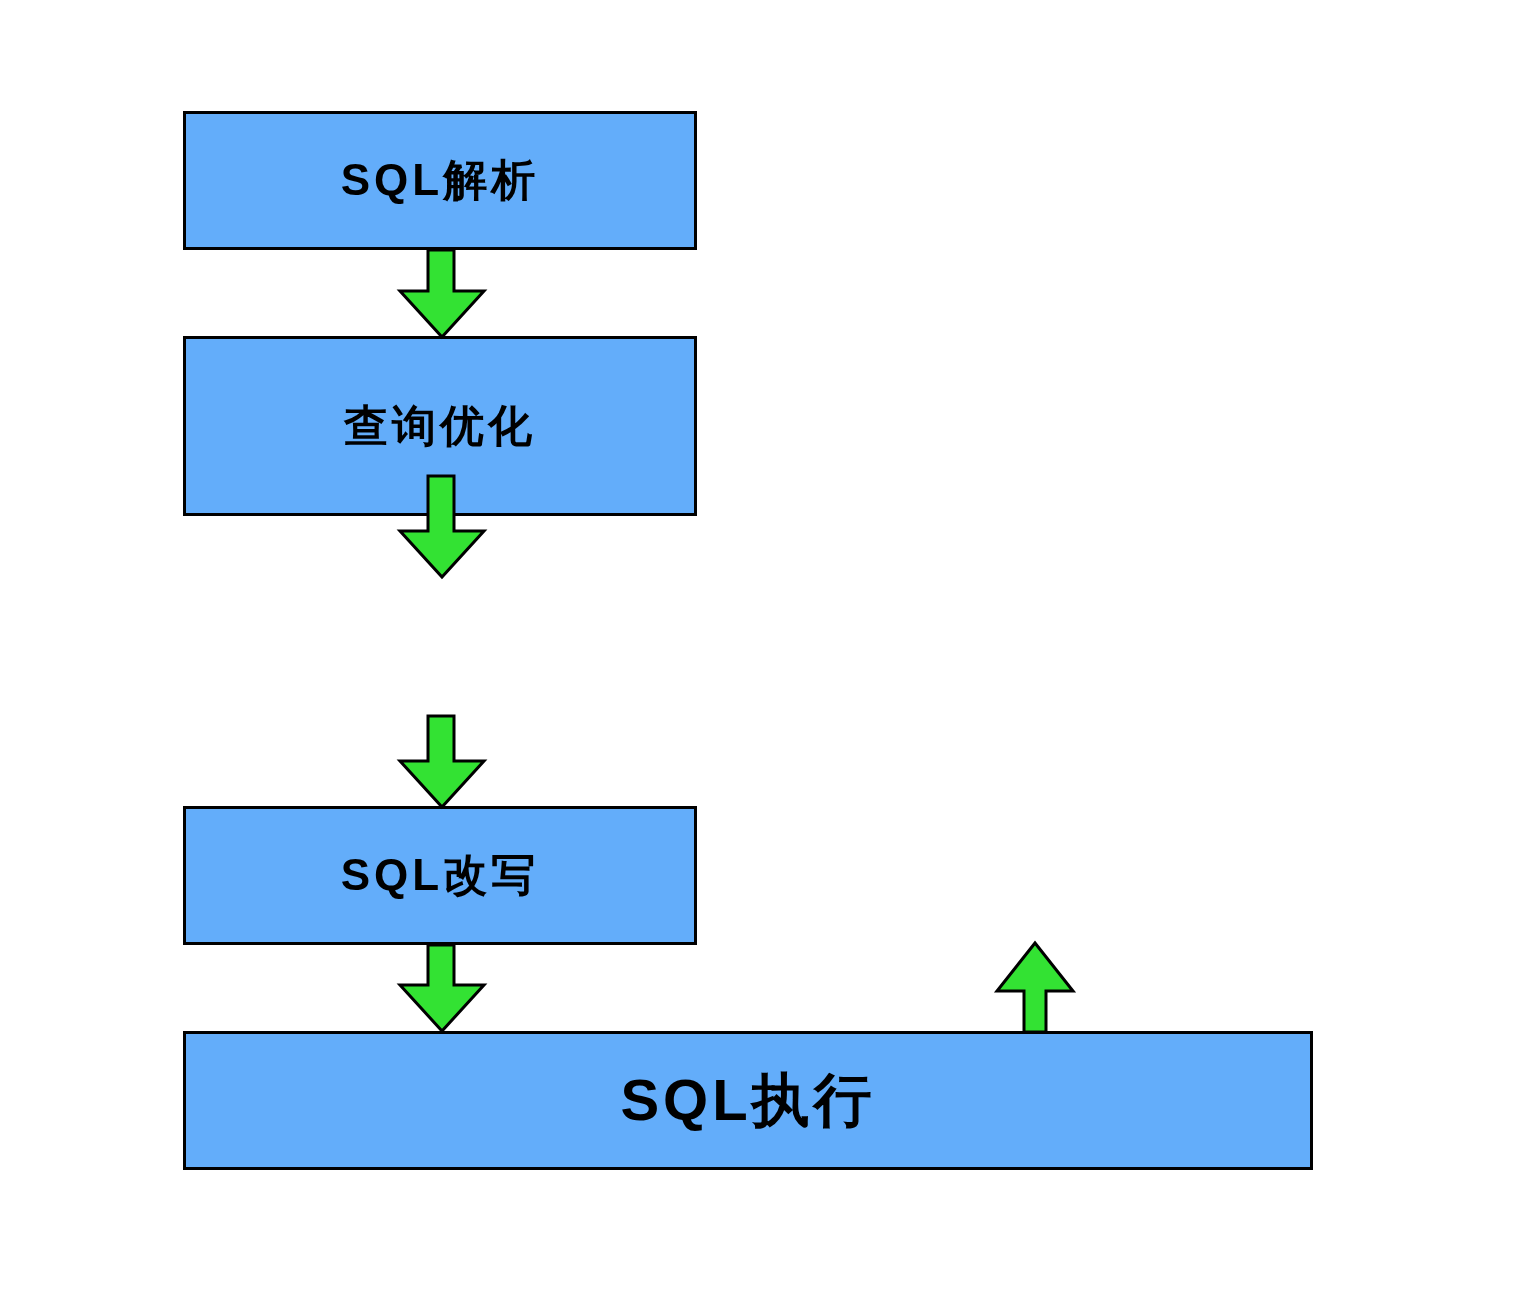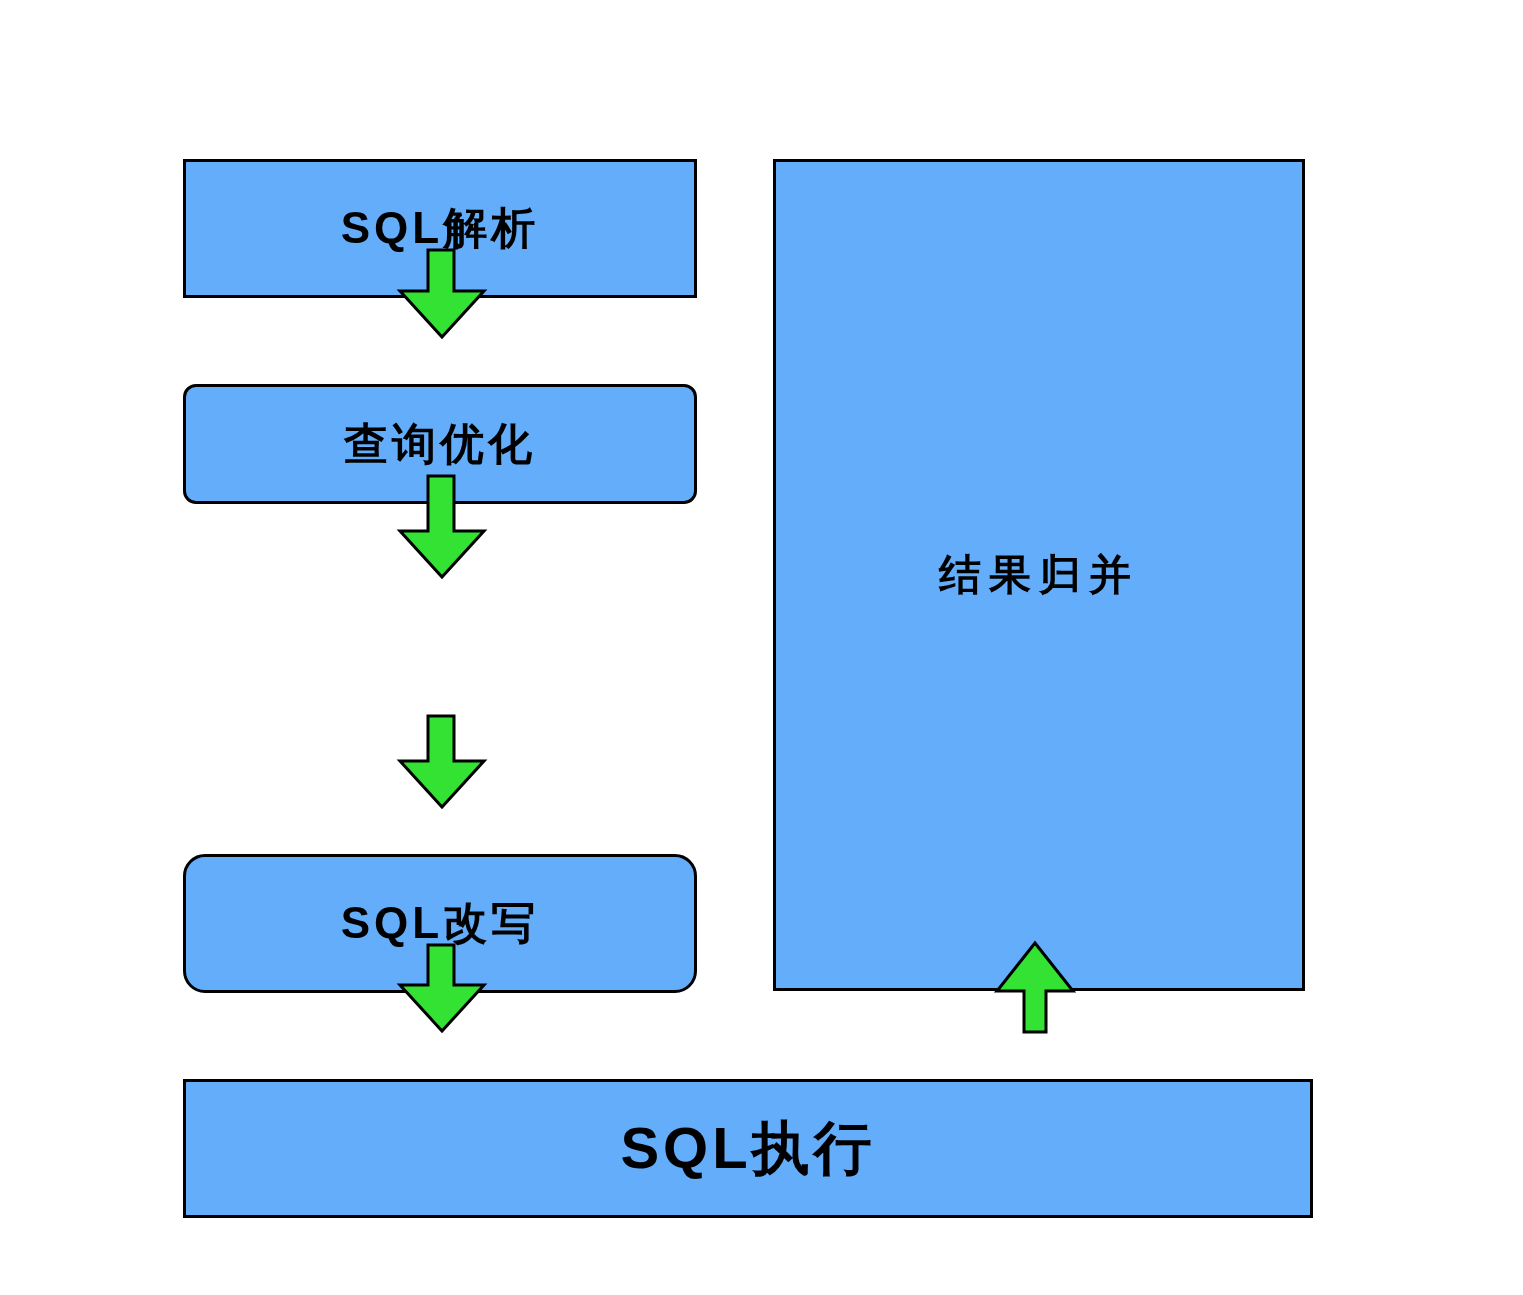--- a/index.html
+++ b/index.html
@@ -16,34 +16,33 @@
     overflow: hidden;
   }
   .node {
     position: absolute;
     box-sizing: border-box;
     background: var(--box-fill, #63adfa);
     border: 3px solid var(--box-border, #000000);
     display: flex;
     align-items: center;
     justify-content: center;
-    margin-top: 48px;
   }
   .node-label {
     color: #000000;
     font-weight: bold;
     font-size: 44px;
     letter-spacing: 4px;
     white-space: nowrap;
   }
   
   .n-parse    { left: 183px; top: 111px;  width: 514px;  height: 139px; }
-  .n-optimize { left: 183px; top: 336px;  width: 514px;  height: 120px; border-radius: 13px; }
+  .n-optimize { left: 183px; top: 336px;  width: 514px;  height: 180px; }
   .n-route    { left: 183px; top: 576px;  width: 514px;  height: 140px; }
-  .n-rewrite  { left: 183px; top: 806px;  width: 514px;  height: 139px; border-radius: 22px; }
+  .n-rewrite  { left: 183px; top: 806px;  width: 514px;  height: 139px; }
   
   .n-execute  { left: 183px; top: 1031px; width: 1130px; height: 139px; }
   .n-execute .node-label { font-size: 58px; }
   
   .n-merge    { left: 773px; top: 111px;  width: 532px;  height: 832px; }
   .n-merge .node-label { font-size: 42px; letter-spacing: 8px; }
 
   .arrow {
     position: absolute;
   }
@@ -77,23 +76,20 @@
 
 
   <div class="node n-rewrite">
     <span class="node-label">SQL改写</span>
   </div>
 
   <div class="node n-execute">
     <span class="node-label">SQL执行</span>
   </div>
 
-  <div class="node n-merge">
-    <span class="node-label">结果归并</span>
-  </div>
 
   <div class="arrow a1">
     <svg width="84" height="87" viewBox="0 0 84 87">
       <polygon points="28,0 54,0 54,41 84,41 42,87 0,41 28,41" fill="#33e233"></polygon>
     </svg>
   </div>
 
   <div class="arrow a2">
     <svg width="84" height="101" viewBox="0 0 84 101">
       <polygon points="28,0 54,0 54,55 84,55 42,101 0,55 28,55" fill="#33e233"></polygon>

